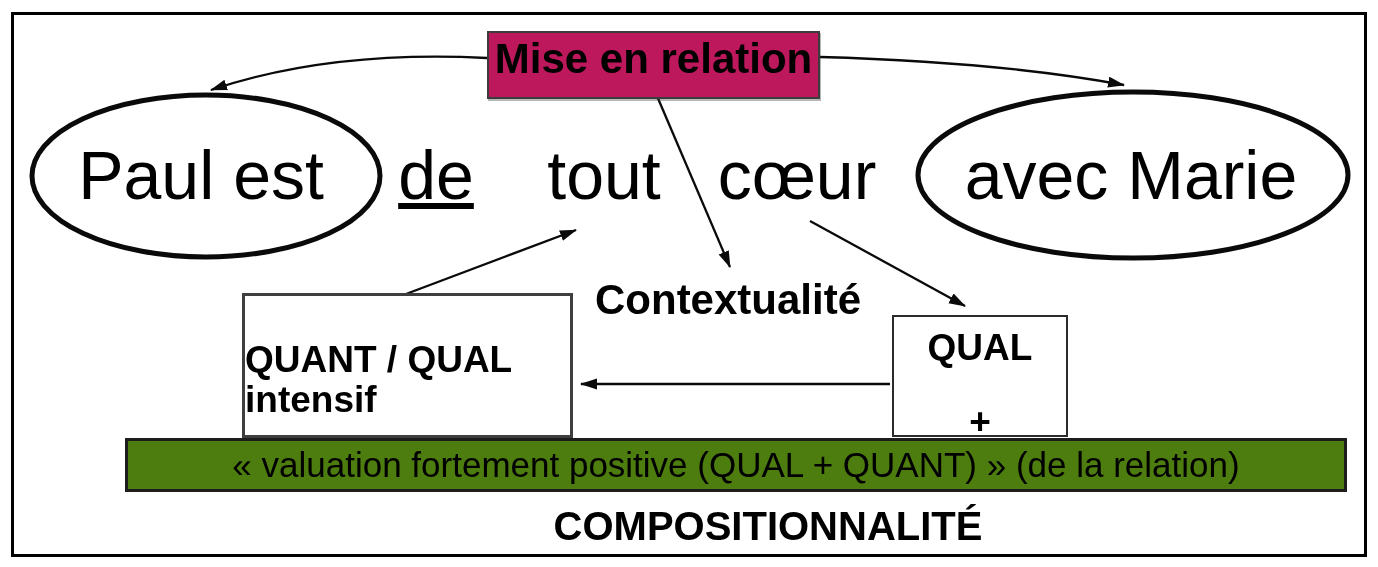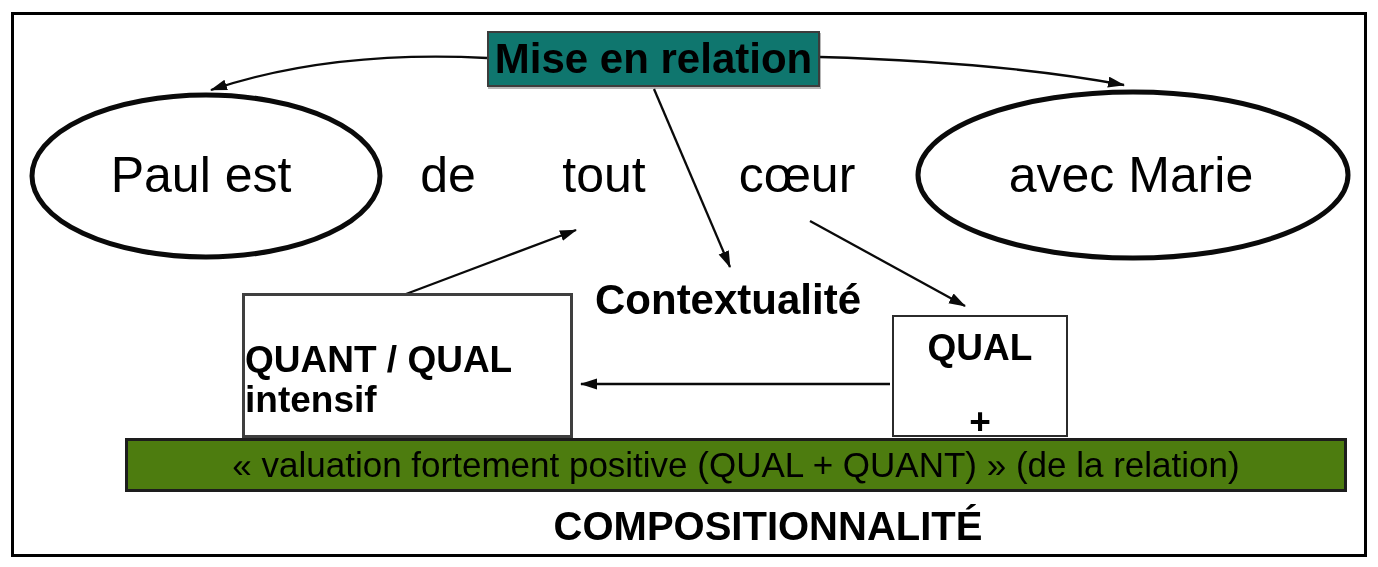--- a/index.html
+++ b/index.html
@@ -7,32 +7,32 @@
     position:relative; width:1378px; height:567px; background:#ffffff;
     font-family:"Liberation Sans", sans-serif; color:#000; overflow:hidden;
   }
   .frame {
     position:absolute; left:11px; top:12px; width:1350px; height:539px;
     border:3px solid #000;
   }
   .overlay { position:absolute; left:0; top:0; width:1378px; height:567px; }
 
   .word {
-    position:absolute; top:133px; font-size:50px; line-height:84px;
+    position:absolute; top:133px; font-size:68px; line-height:84px;
     white-space:nowrap; transform:translateX(-50%);
   }
   .w-subject { left:201px; }
-  .w-de      { left:448px; }
+  .w-de      { left:436px;text-decoration:underline; }
   .w-tout    { left:604px; }
   .w-coeur   { left:781px;margin-left:16px; }
   .w-object  { left:1131px; }
 
   .mise-box {
-    position:absolute; left:487px; top:31px; width:333px; height:56px;
-    box-sizing:border-box; border:2px solid #3c3c3c; background:#0f766e;
+    position:absolute; left:487px; top:31px; width:333px; height:68px;
+    box-sizing:border-box; border:2px solid #3c3c3c; background:#be185d;
     text-align:center; line-height:52px; font-size:42px; font-weight:bold;
     white-space:nowrap; box-shadow:1px 2px 0 rgba(50,50,50,0.35);
   }
 
   .context-label {
     position:absolute; left:728px; top:279px; transform:translateX(-50%);
     font-size:42px; font-weight:bold; line-height:42px; white-space:nowrap;text-align:center;
   }
 
   .quantqual-box {

